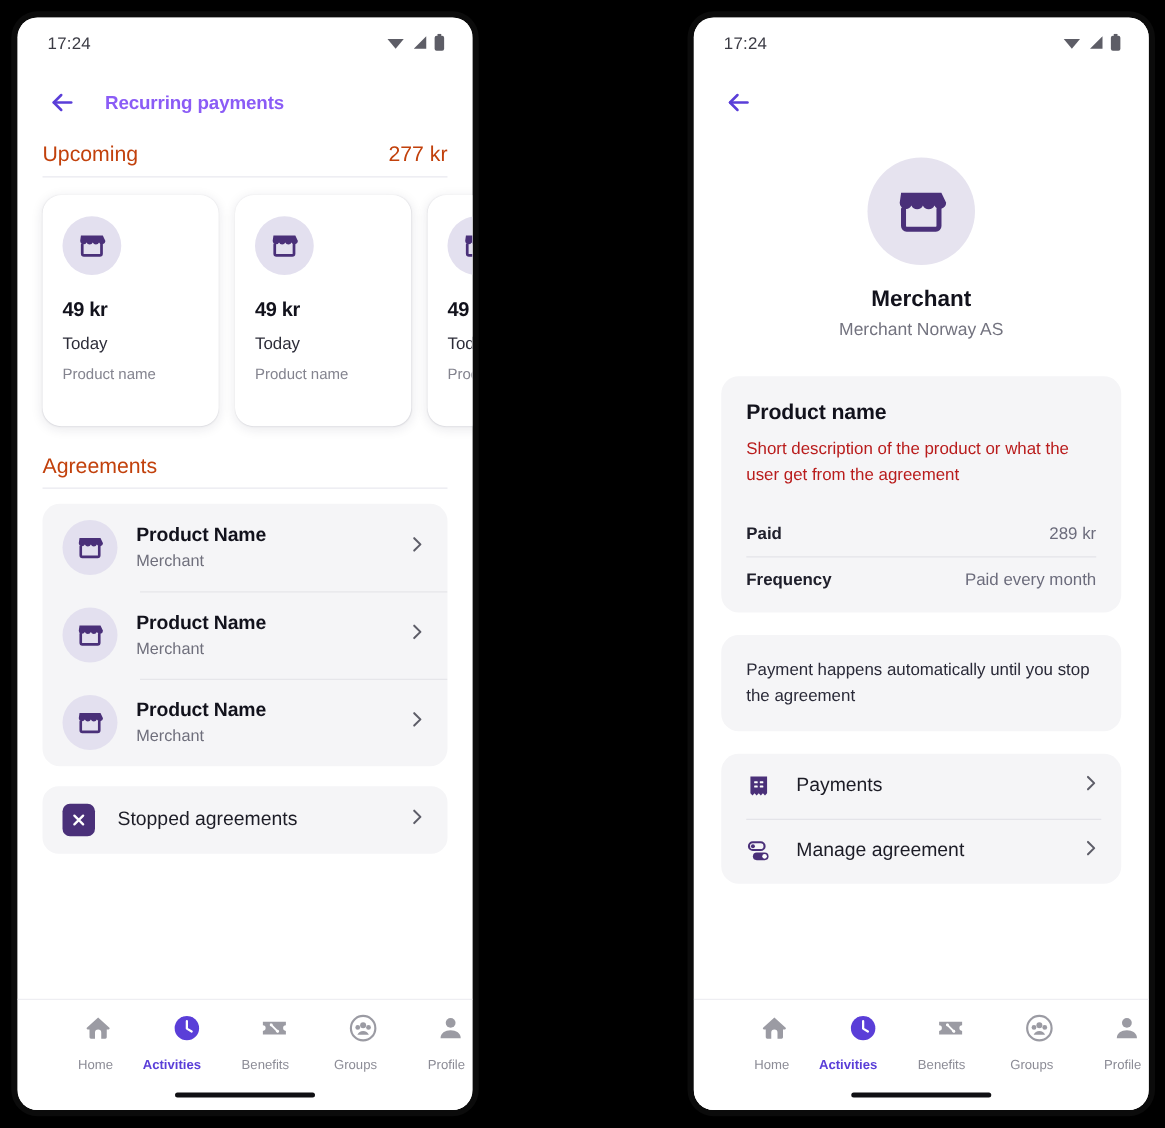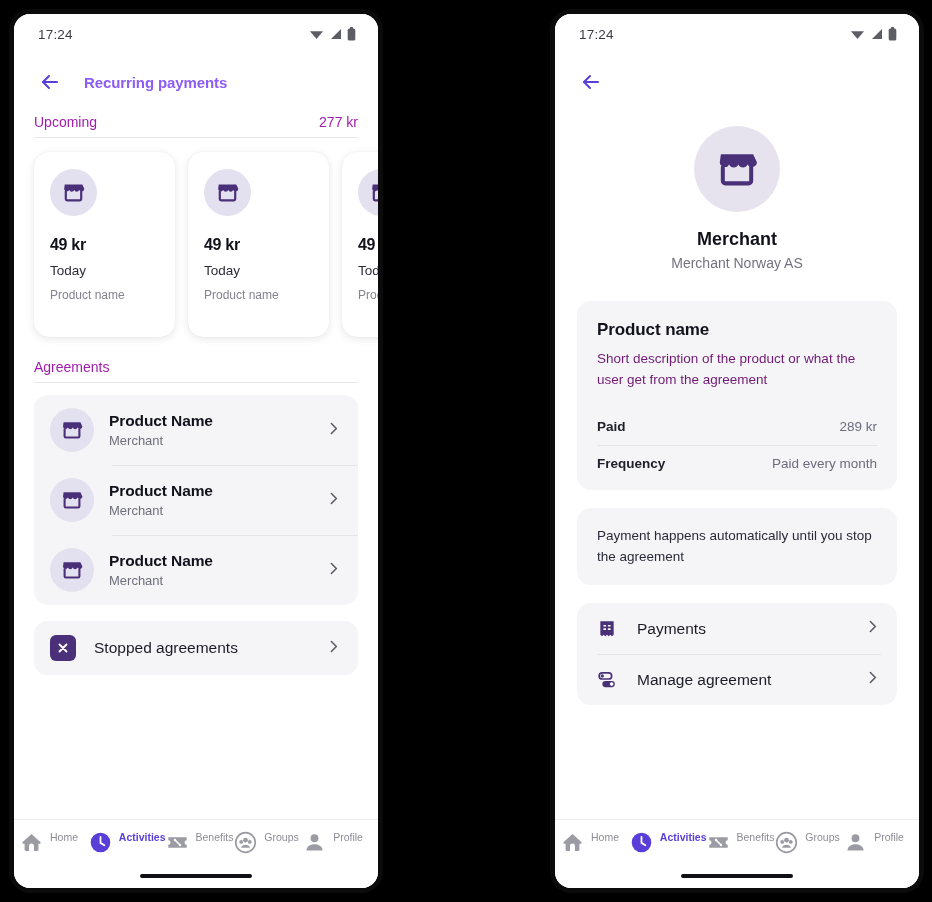--- a/index.html
+++ b/index.html
@@ -69,22 +69,22 @@
 
   
   .section-head {
     display: flex;
     align-items: baseline;
     justify-content: space-between;
     padding: 10px 20px 7px 20px;
   }
   .section-head .lbl,
   .section-head .val {
-    font-size: 14px;
-    color: #a21caf;
+    font-size: 17px;
+    color: #c2410c;
   }
   .hairline {
     height: 1px;
     background: #e9e9ef;
     margin: 0 20px;
   }
 
   
   .cards-row {
     display: flex;
@@ -237,21 +237,21 @@
   .panel .ptitle {
     font-size: 17px;
     font-weight: bold;
     color: #12121c;
     letter-spacing: -.1px;
   }
   .panel .pdesc {
     margin-top: 9px;
     font-size: 13.5px;
     line-height: 1.52;
-    color: #701a75;
+    color: #b91c1c;
   }
   .kvs { margin-top: 18px; }
   .kv {
     display: flex;
     align-items: baseline;
     justify-content: space-between;
     padding: 11px 0;
     position: relative;
   }
   .kv + .kv::before {
@@ -314,22 +314,22 @@
   .spacer { flex: 1 1 auto; }
   .navbar {
     flex: 0 0 auto;
     border-top: 1px solid #eeeef2;
     display: flex;
     padding: 11px 6px 6px 6px;
   }
   .navitem {
     flex: 1 1 0;
     display: flex;
-    flex-direction: row;
-    align-items: flex-start;
+    flex-direction: column;
+    align-items: flex-end;
     gap: 7px;
     cursor: pointer;
   }
   .navitem .nlabel {
     font-size: 10.5px;
     color: #8c8c96;
   }
   .navitem.active .nlabel {
     color: #5a3ed8;
     font-weight: bold;

